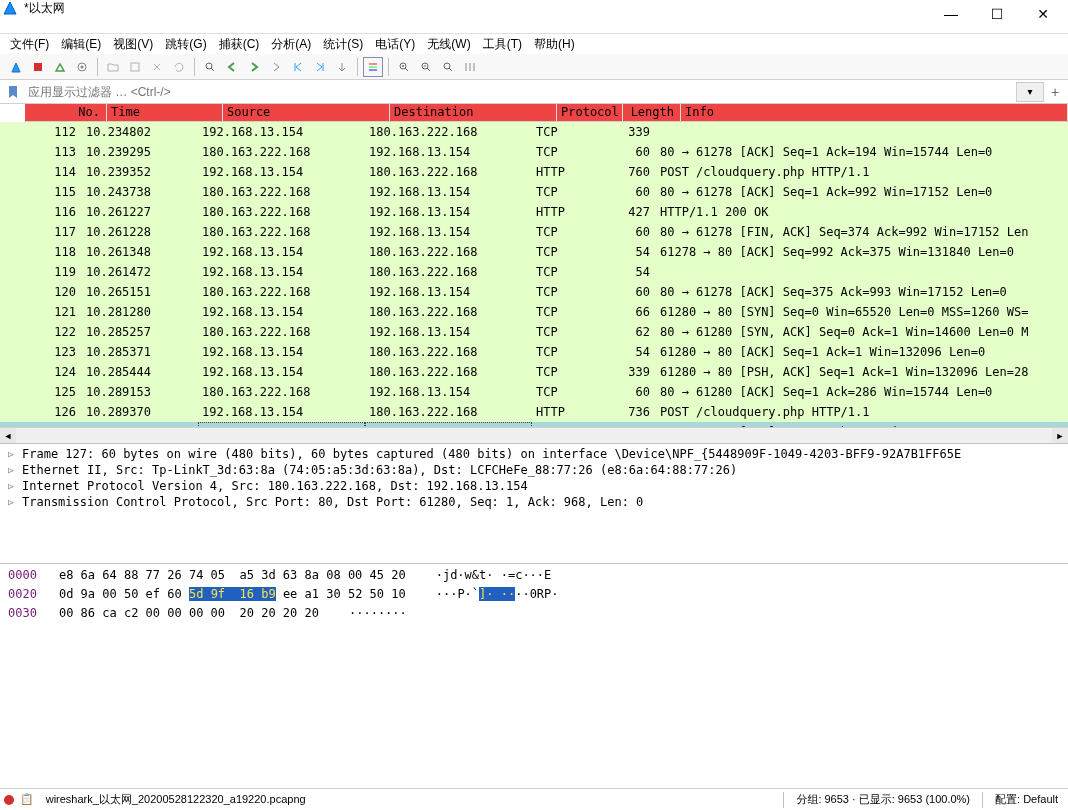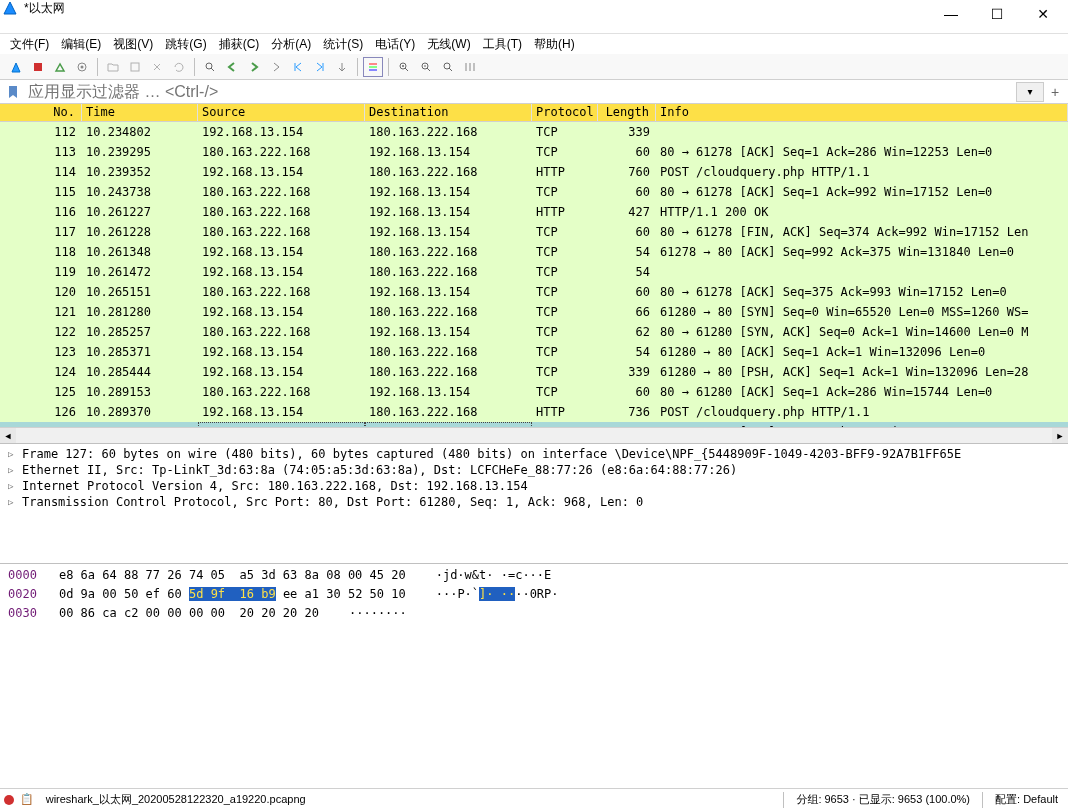--- a/index.html
+++ b/index.html
@@ -9,24 +9,24 @@
 .titlebar .title { flex: 1; font-size: 12px; }
 .winbtns { display: flex; gap: 0; }
 .winbtn { width: 46px; height: 28px; display: flex; align-items: center; justify-content: center; font-size: 14px; font-family: Arial; }
 .menubar { height: 20px; display: flex; padding: 2px 10px 2px 10px; gap: 12px; font-size: 12px; }
 .toolbar { height: 26px; display: flex; align-items: center; padding: 2px 6px; gap: 2px; border-bottom: 1px solid #d0d0d0; background: #f8f8f8; }
 .tbtn { width: 20px; height: 20px; display: flex; align-items: center; justify-content: center; border: 1px solid transparent; }
 .tbtn svg { width: 14px; height: 14px; }
 .tsep { width: 1px; height: 18px; background: #c0c0c0; margin: 0 3px; }
 .filterbar { height: 24px; display: flex; align-items: center; padding: 2px 4px; gap: 2px; border-bottom: 1px solid #d0d0d0; }
 .filterbar .bm { width: 18px; height: 18px; display:flex;align-items:center;justify-content:center;}
-.filterbar input { flex: 1; border: none; outline: none; font-size: 16px; color: #000000; height: 20px; padding: 0 4px; }
+.filterbar input { flex: 1; border: none; outline: none; font-size: 12px; color: #000000; height: 20px; padding: 0 4px; }
 .filterbar .fbtn { width: 28px; height: 20px; border: 1px solid #ccc; background: #f0f0f0; display:flex;align-items:center;justify-content:center;}
 .packets { flex: 0 0 340px; overflow: hidden; display: flex; flex-direction: column; border-bottom: 1px solid #c0c0c0; }
-.phead { display: flex; background: #fde047; border-bottom: 1px solid #d0d0d0; font-size: 12px; font-family: Consolas, monospace; height: 18px; }
+.phead { display: flex; background: #ef4444; border-bottom: 1px solid #d0d0d0; font-size: 12px; font-family: Consolas, monospace; height: 18px; margin-left: 25px; }
 .phead div { border-right: 1px solid #e0e0e0; padding: 1px 4px; overflow: hidden; white-space: nowrap; }
 .pbody { flex: 1; overflow-y: hidden; overflow-x: auto; position: relative; }
 .prow { display: flex; font-family: Consolas, monospace; font-size: 12px; line-height: 20px; white-space: nowrap; }
 .prow div { padding: 0 4px; overflow: hidden; }
 .prow.green { background: #e4ffc7; }
 .prow.sel { background: #a8d8d8; }
 .prow.sel .csrc, .prow.sel .cdst { border: 1px dotted #444; line-height: 18px; margin: 0; }
 .cno { width: 82px; text-align: right; padding-right: 6px !important; }
 .ctime { width: 116px; }
 .csrc { width: 167px; }
@@ -224,21 +224,21 @@
         <div class="cproto">TCP</div>
         <div class="clen">339</div>
       </div>
       <div class="prow green">
         <div class="cno">113</div>
         <div class="ctime">10.239295</div>
         <div class="csrc">180.163.222.168</div>
         <div class="cdst">192.168.13.154</div>
         <div class="cproto">TCP</div>
         <div class="clen">60</div>
-        <div class="cinfo">80 → 61278 [ACK] Seq=1 Ack=286 Win=12253 Len=0</div>
+        <div class="cinfo">80 → 61278 [ACK] Seq=1 Ack=194 Win=15744 Len=0</div>
       </div>
       <div class="prow green">
         <div class="cno">114</div>
         <div class="ctime">10.239352</div>
         <div class="csrc">192.168.13.154</div>
         <div class="cdst">180.163.222.168</div>
         <div class="cproto">HTTP</div>
         <div class="clen">760</div>
         <div class="cinfo">POST /cloudquery.php HTTP/1.1</div>
       </div>

